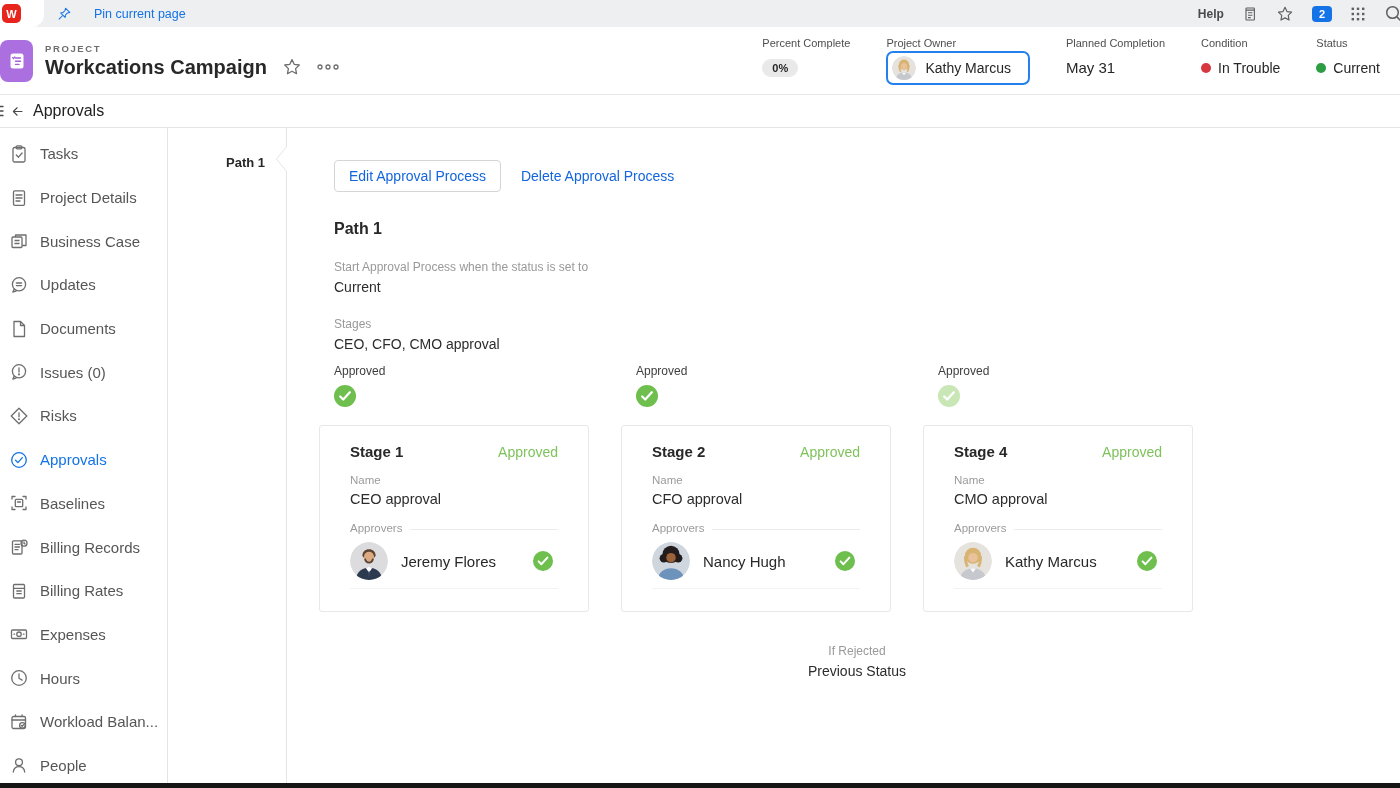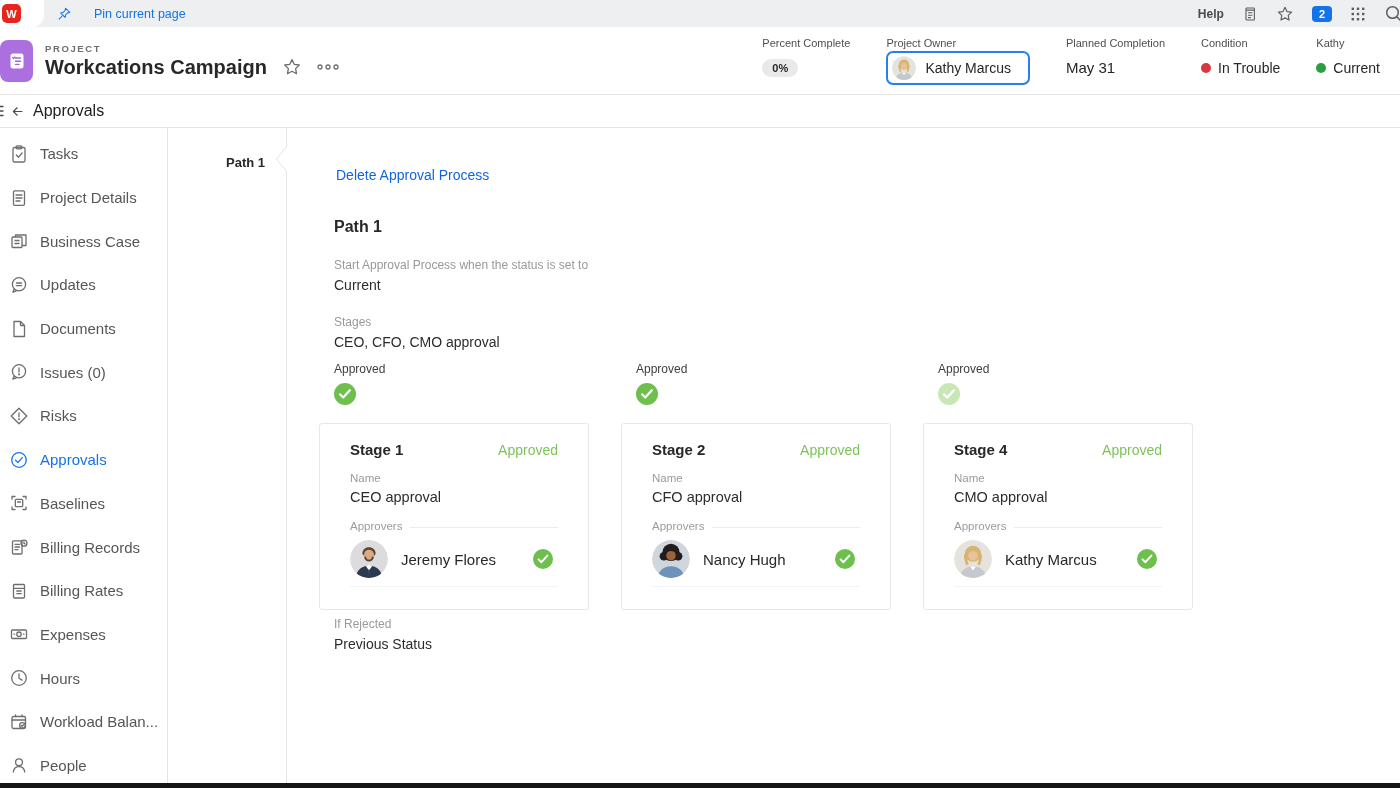--- a/index.html
+++ b/index.html
@@ -87,21 +87,21 @@
   .card-status { font-size:14px; color:#7ec25b; }
   .card-label { font-size:11.5px; color:#9b9b9b; margin-top:14px; }
   .card-value { font-size:14.5px; color:#2c2c2c; margin-top:5px; }
   .approvers-row { display:flex; align-items:flex-end; margin-top:15px; }
   .approvers-row .rule { flex:1; height:1px; background:#ececec; margin:0 0 4px 8px; }
   .approver { display:flex; align-items:center; margin-top:8px; padding-bottom:8px;
     border-bottom:1px solid #f3f3f3; }
   .approver-name { font-size:15px; color:#282828; margin-left:13px; }
   .approver-check { margin-left:auto; margin-right:5px; }
 
-  .if-rejected { margin-top:7px; }
+  .if-rejected { margin-top:32px;text-align:center; }
   .bottom-bar { position:absolute; left:0; bottom:0; width:100%; height:5px; background:#161616; }
 </style>
 </head>
 <body>
 
 <div class="topbar">
   <div class="logo-tab">
     <div class="logo">W</div>
   </div>
   <div class="pin-link">
@@ -203,21 +203,21 @@
       <span class="meta-val" style="font-size:15px;">May 31</span>
     </div>
     <div class="meta-col">
       <span class="meta-label">Condition</span>
       <span class="meta-val">
           <span class="dot dot-red"></span>
           <span>In Trouble</span>
         </span>
     </div>
     <div class="meta-col">
-      <span class="meta-label">Kathy</span>
+      <span class="meta-label">Status</span>
       <span class="meta-val">
           <span class="dot dot-green"></span>
           <span>Current</span>
         </span>
     </div>
   </div>
 </div>
 
 <div class="section-header">
   <span class="collapse-ic">
@@ -357,20 +357,21 @@
 
   <div class="pathcol">
     <span class="path-tab">Path 1</span>
     <svg class="notch" width="12" height="26" viewBox="0 0 12 26">
       <path d="M12 0 L1.5 13 L12 26" fill="#ffffff" stroke="#e4e4e4" stroke-width="1"></path>
     </svg>
   </div>
 
   <div class="main">
     <div class="toolbar">
+      <button class="btn-outline">Edit Approval Process</button>
       <button class="btn-plain">Delete Approval Process</button>
     </div>
 
     <div class="path-title">Path 1</div>
 
     <div class="field">
       <div class="field-label">Start Approval Process when the status is set to</div>
       <div class="field-value">Current</div>
     </div>
 

